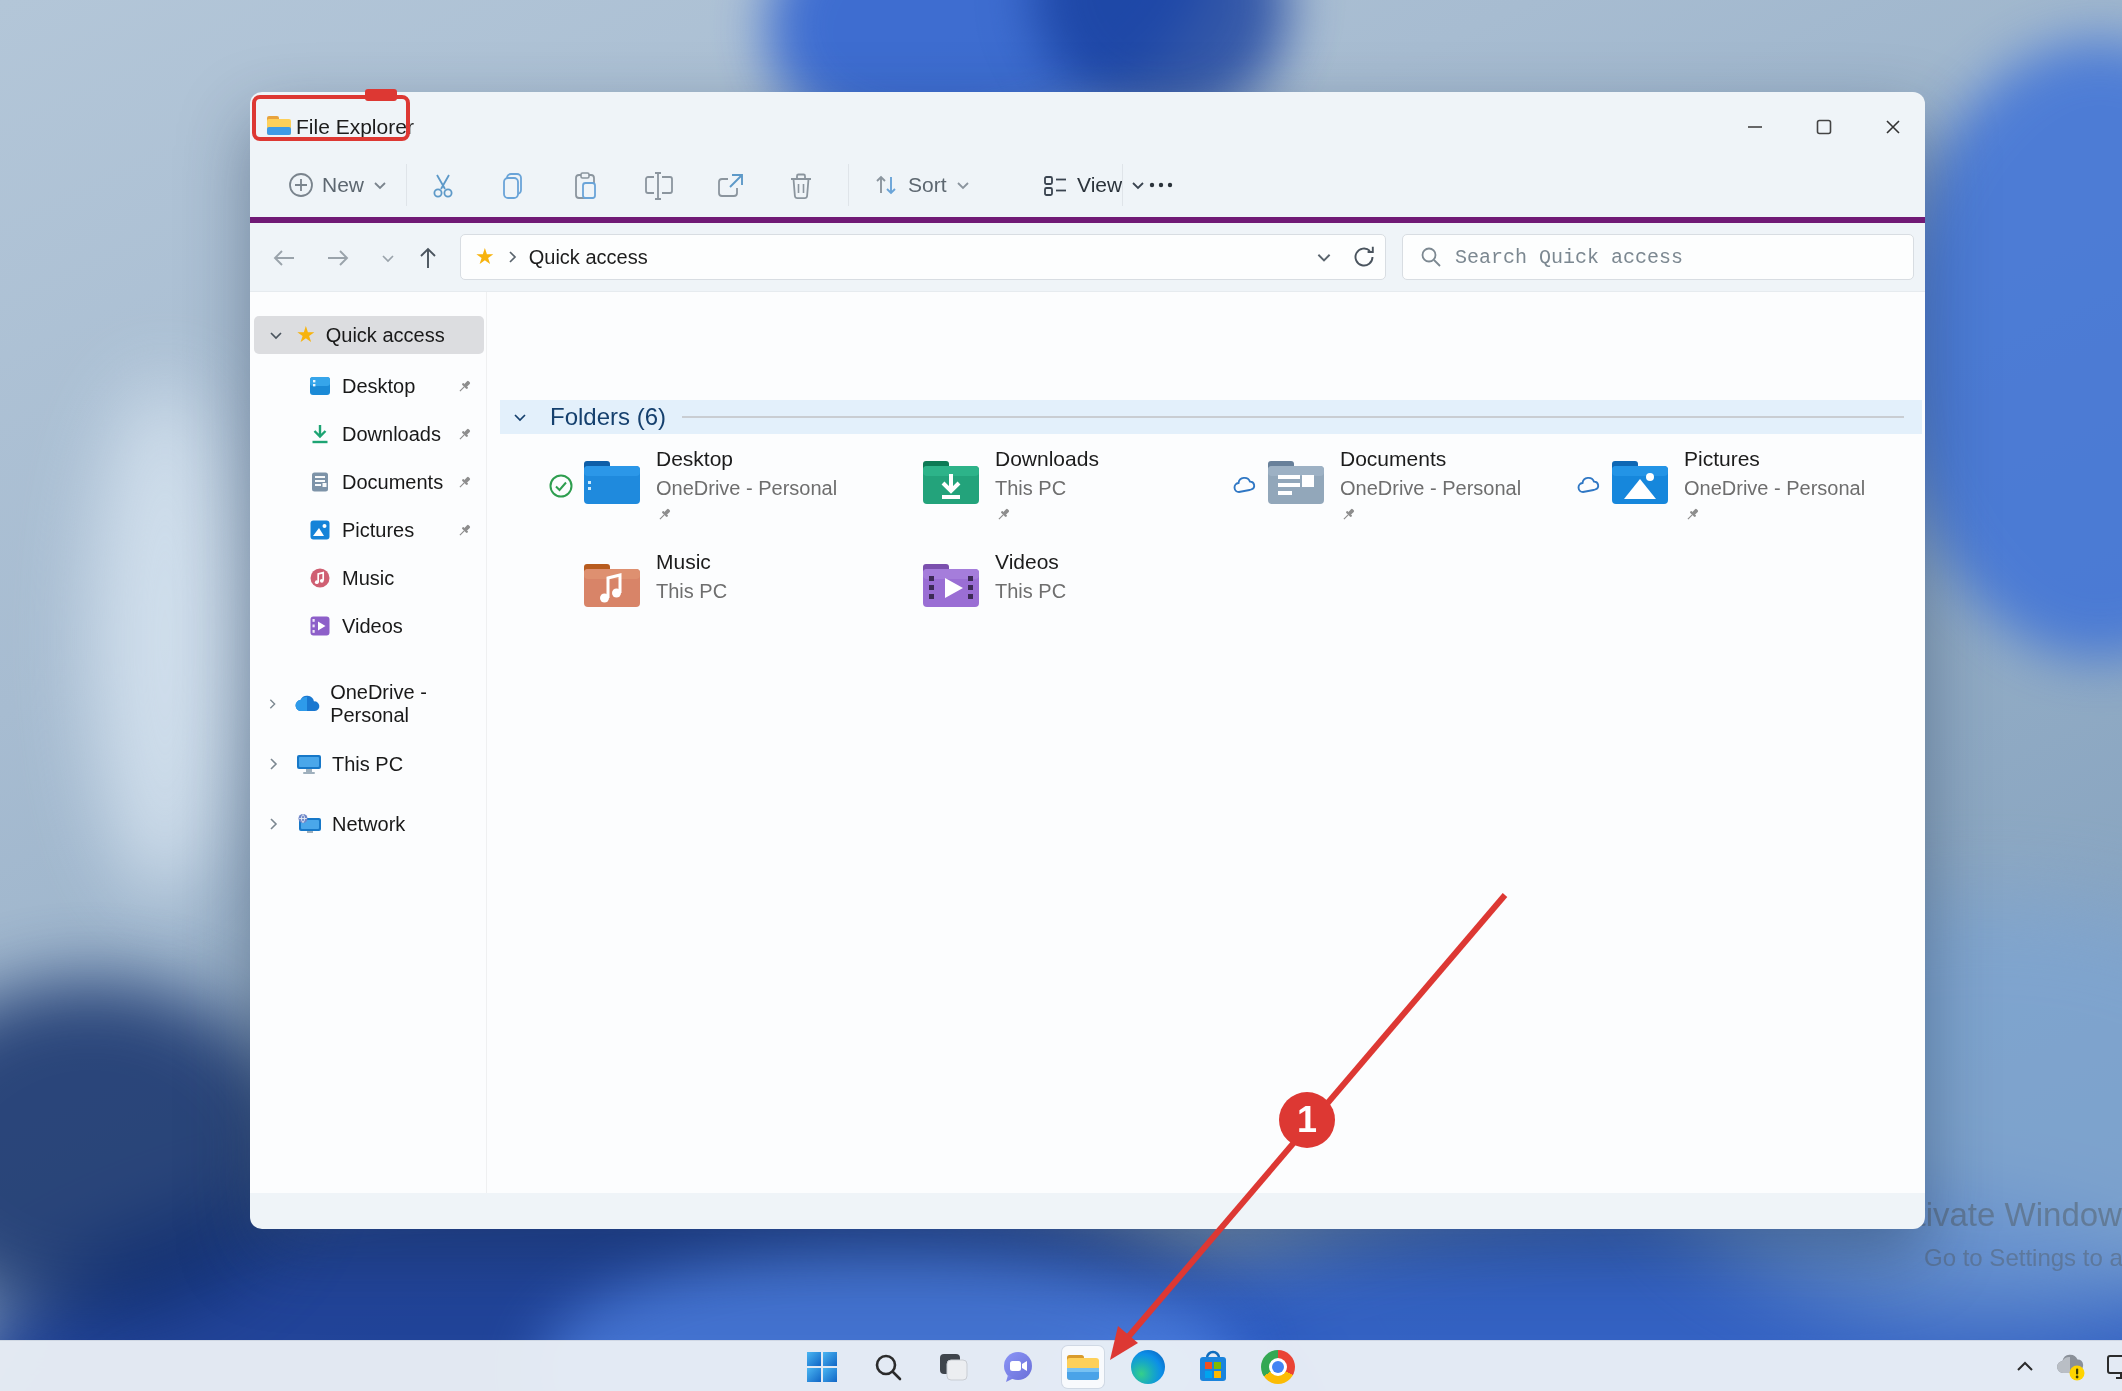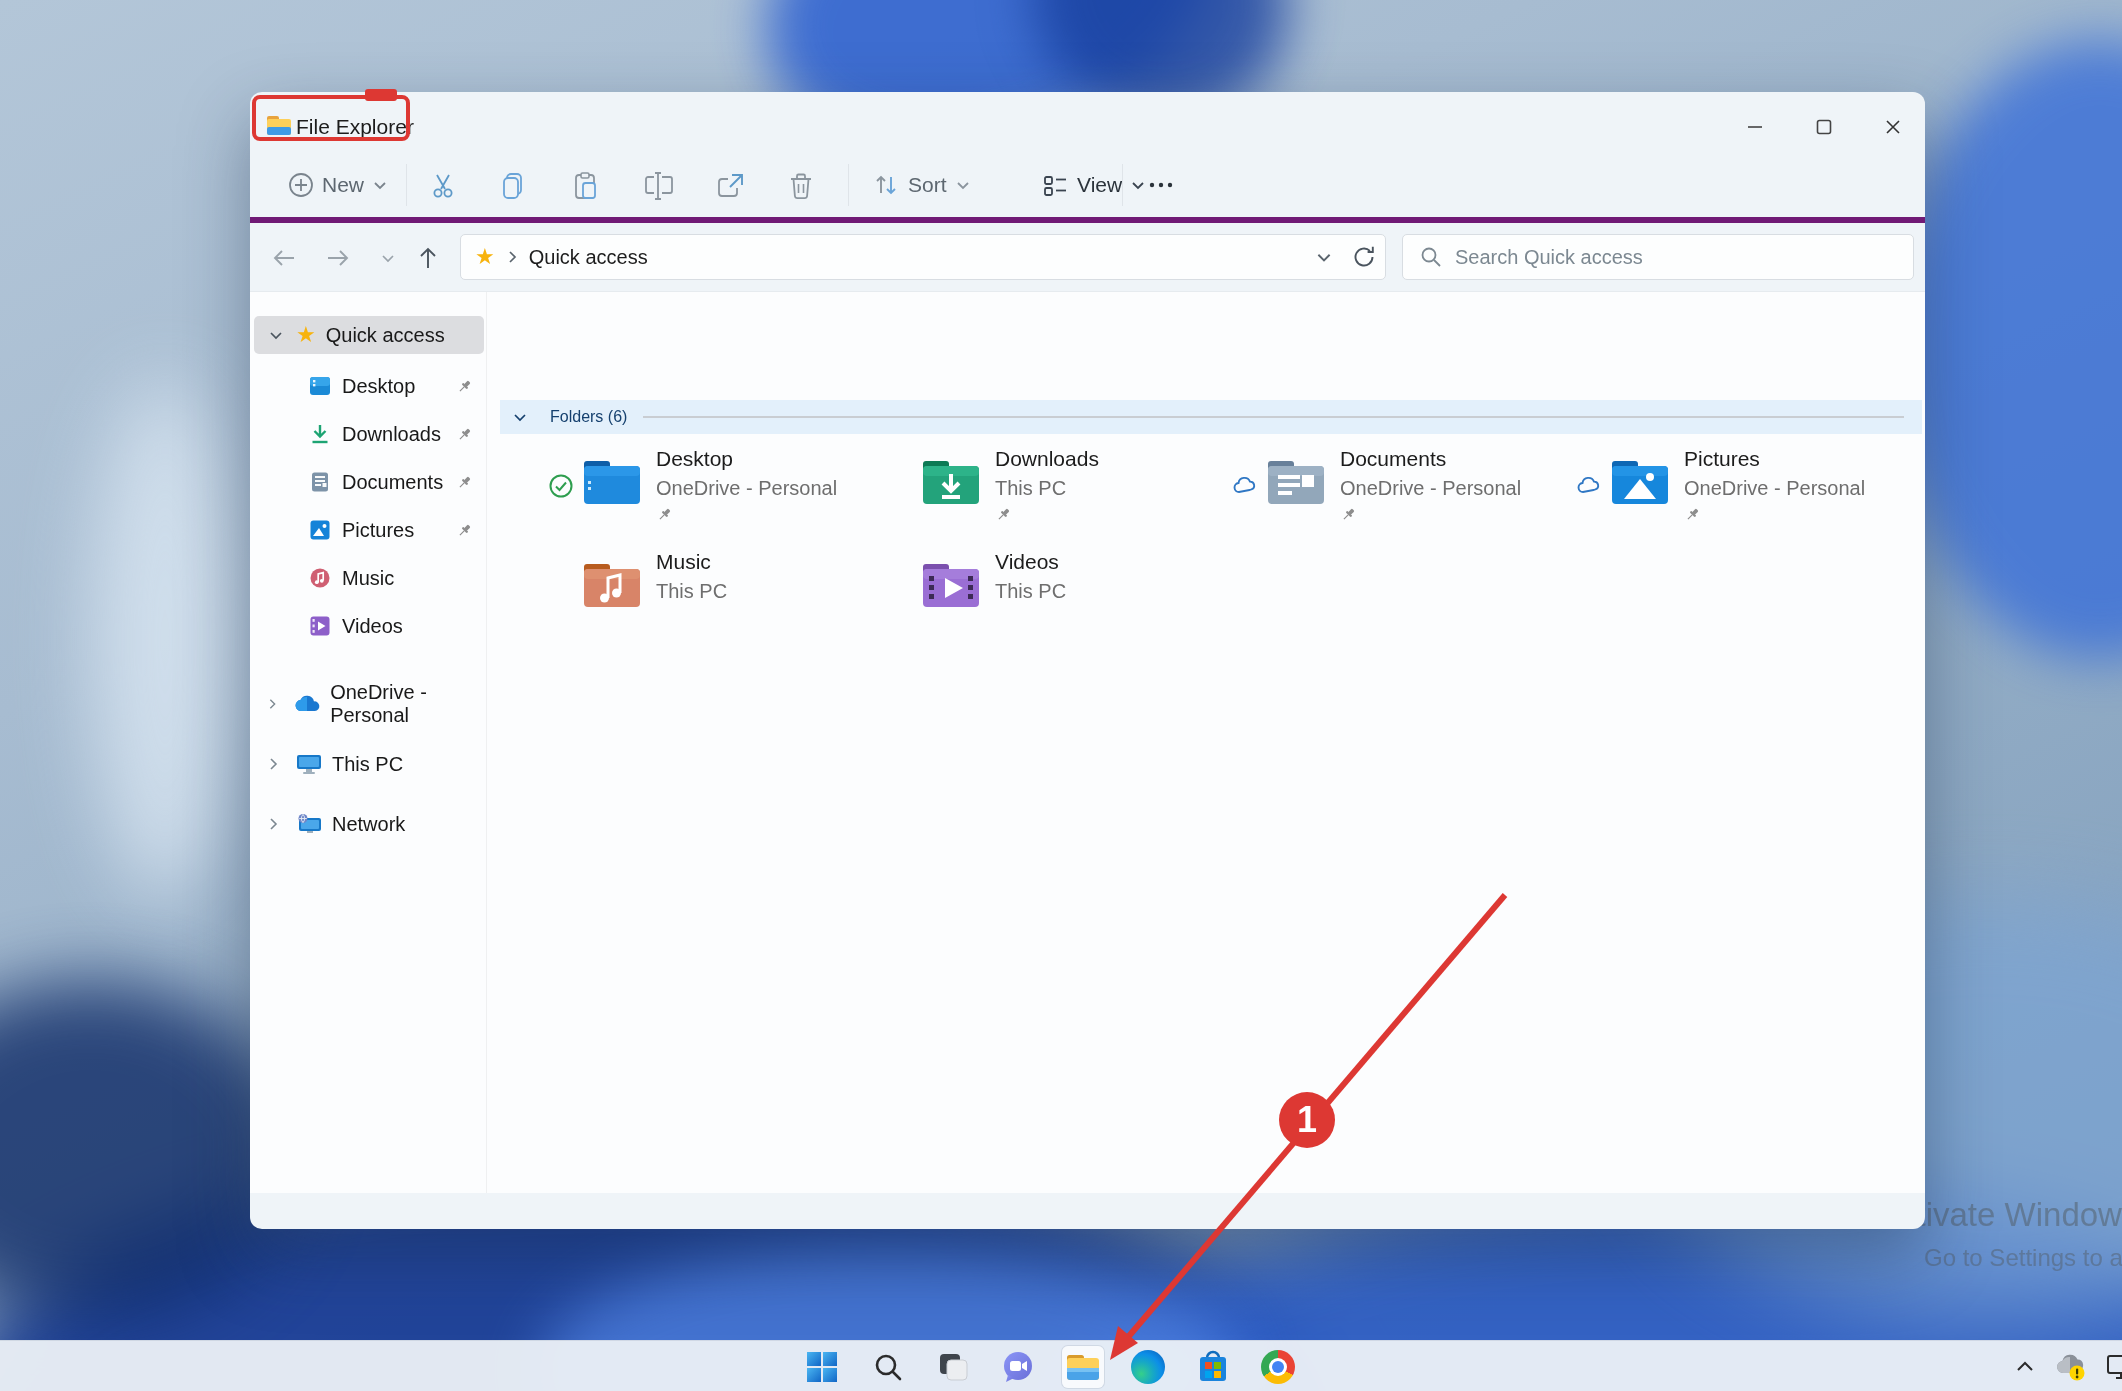--- a/index.html
+++ b/index.html
@@ -42,21 +42,21 @@
   .addr-row { position:absolute; left:0; top:132px; width:100%; height:68px; border-bottom:1px solid #e6ebef; }
   .nav-ico { position:absolute; top:18px; width:32px; height:32px; display:flex; align-items:center; justify-content:center; }
   .addr-box { position:absolute; left:210px; top:10px; width:926px; height:46px; background:#fdfefe;
               border:1px solid #d8dde2; border-radius:5px; display:flex; align-items:center; }
   .addr-star { font-size:22px; color:#f7b30e; margin-left:14px; }
   .addr-crumb { font-size:20px; color:#1d1d1d; margin-left:10px; }
   .addr-right { position:absolute; right:8px; top:0; height:44px; display:flex; align-items:center; gap:18px; }
   .search-box { position:absolute; left:1152px; top:10px; width:512px; height:46px; background:#fdfefe;
                 border:1px solid #d8dde2; border-radius:5px; display:flex; align-items:center; }
   .search-box input { border:none; outline:none; background:transparent; font-size:20px; color:#333;
-                      font-family:Liberation Sans, sans-serif; width:420px; }
+                      font-family:Liberation Mono, monospace; width:420px; }
   .search-box input::placeholder { color:#7c8891; }
 
   .body-area { position:absolute; left:0; top:200px; width:1675px; height:901px; background:#fcfdfe; }
   .sidebar { position:absolute; left:0; top:0; width:237px; height:100%; border-right:1px solid rgba(0,0,0,.05); }
   .qa-row { position:absolute; left:4px; top:24px; width:230px; height:38px; background:#dcdde0; border-radius:5px;
             display:flex; align-items:center; }
   .qa-row .chev { margin-left:14px; }
   .qa-star { font-size:22px; color:#f7b30e; margin-left:12px; }
   .qa-label { font-size:20px; color:#191919; margin-left:10px; }
   .side-item { position:absolute; left:0; width:237px; height:44px; display:flex; align-items:center; }
@@ -64,21 +64,21 @@
   .side-item .lbl { font-size:20px; color:#191919; margin-left:10px; flex:1; }
   .side-item .pin { margin-right:14px; }
   .tree-item { position:absolute; left:0; width:237px; height:48px; display:flex; align-items:center; }
   .tree-item .chev { margin-left:16px; }
   .tree-item .ic { margin-left:16px; width:26px; height:26px; display:flex; align-items:center; justify-content:center; }
   .tree-item .lbl { font-size:20px; color:#191919; margin-left:10px; }
 
   .main { position:absolute; left:237px; top:0; width:1438px; height:100%; }
   .folders-band { position:absolute; left:13px; top:108px; width:1422px; height:34px; background:#e3f0fb;
                   display:flex; align-items:center; }
-  .band-label { font-size:16px; color:#15406e; margin-left:22px; white-space:nowrap; }
+  .band-label { font-size:24px; color:#15406e; margin-left:22px; white-space:nowrap; }
   .band-line { height:2px; background:#c9cdd2; flex:1; margin:0 18px 0 16px; }
   .recent-band { position:absolute; left:13px; top:368px; width:1422px; height:36px; border:1px solid #cfe2f4;
                  display:flex; align-items:center; background:#fdfefe; }
 
   .tile { position:absolute; width:330px; height:84px; }
   .tile .status { position:absolute; left:-34px; top:26px; width:26px; height:26px; }
   .tile .ficon { position:absolute; left:0; top:10px; }
   .tile .txt { position:absolute; left:74px; top:0; }
   .tile .name { font-size:21px; color:#1c1c1c; }
   .tile .loc { font-size:20px; color:#6e6e6e; margin-top:6px; }

